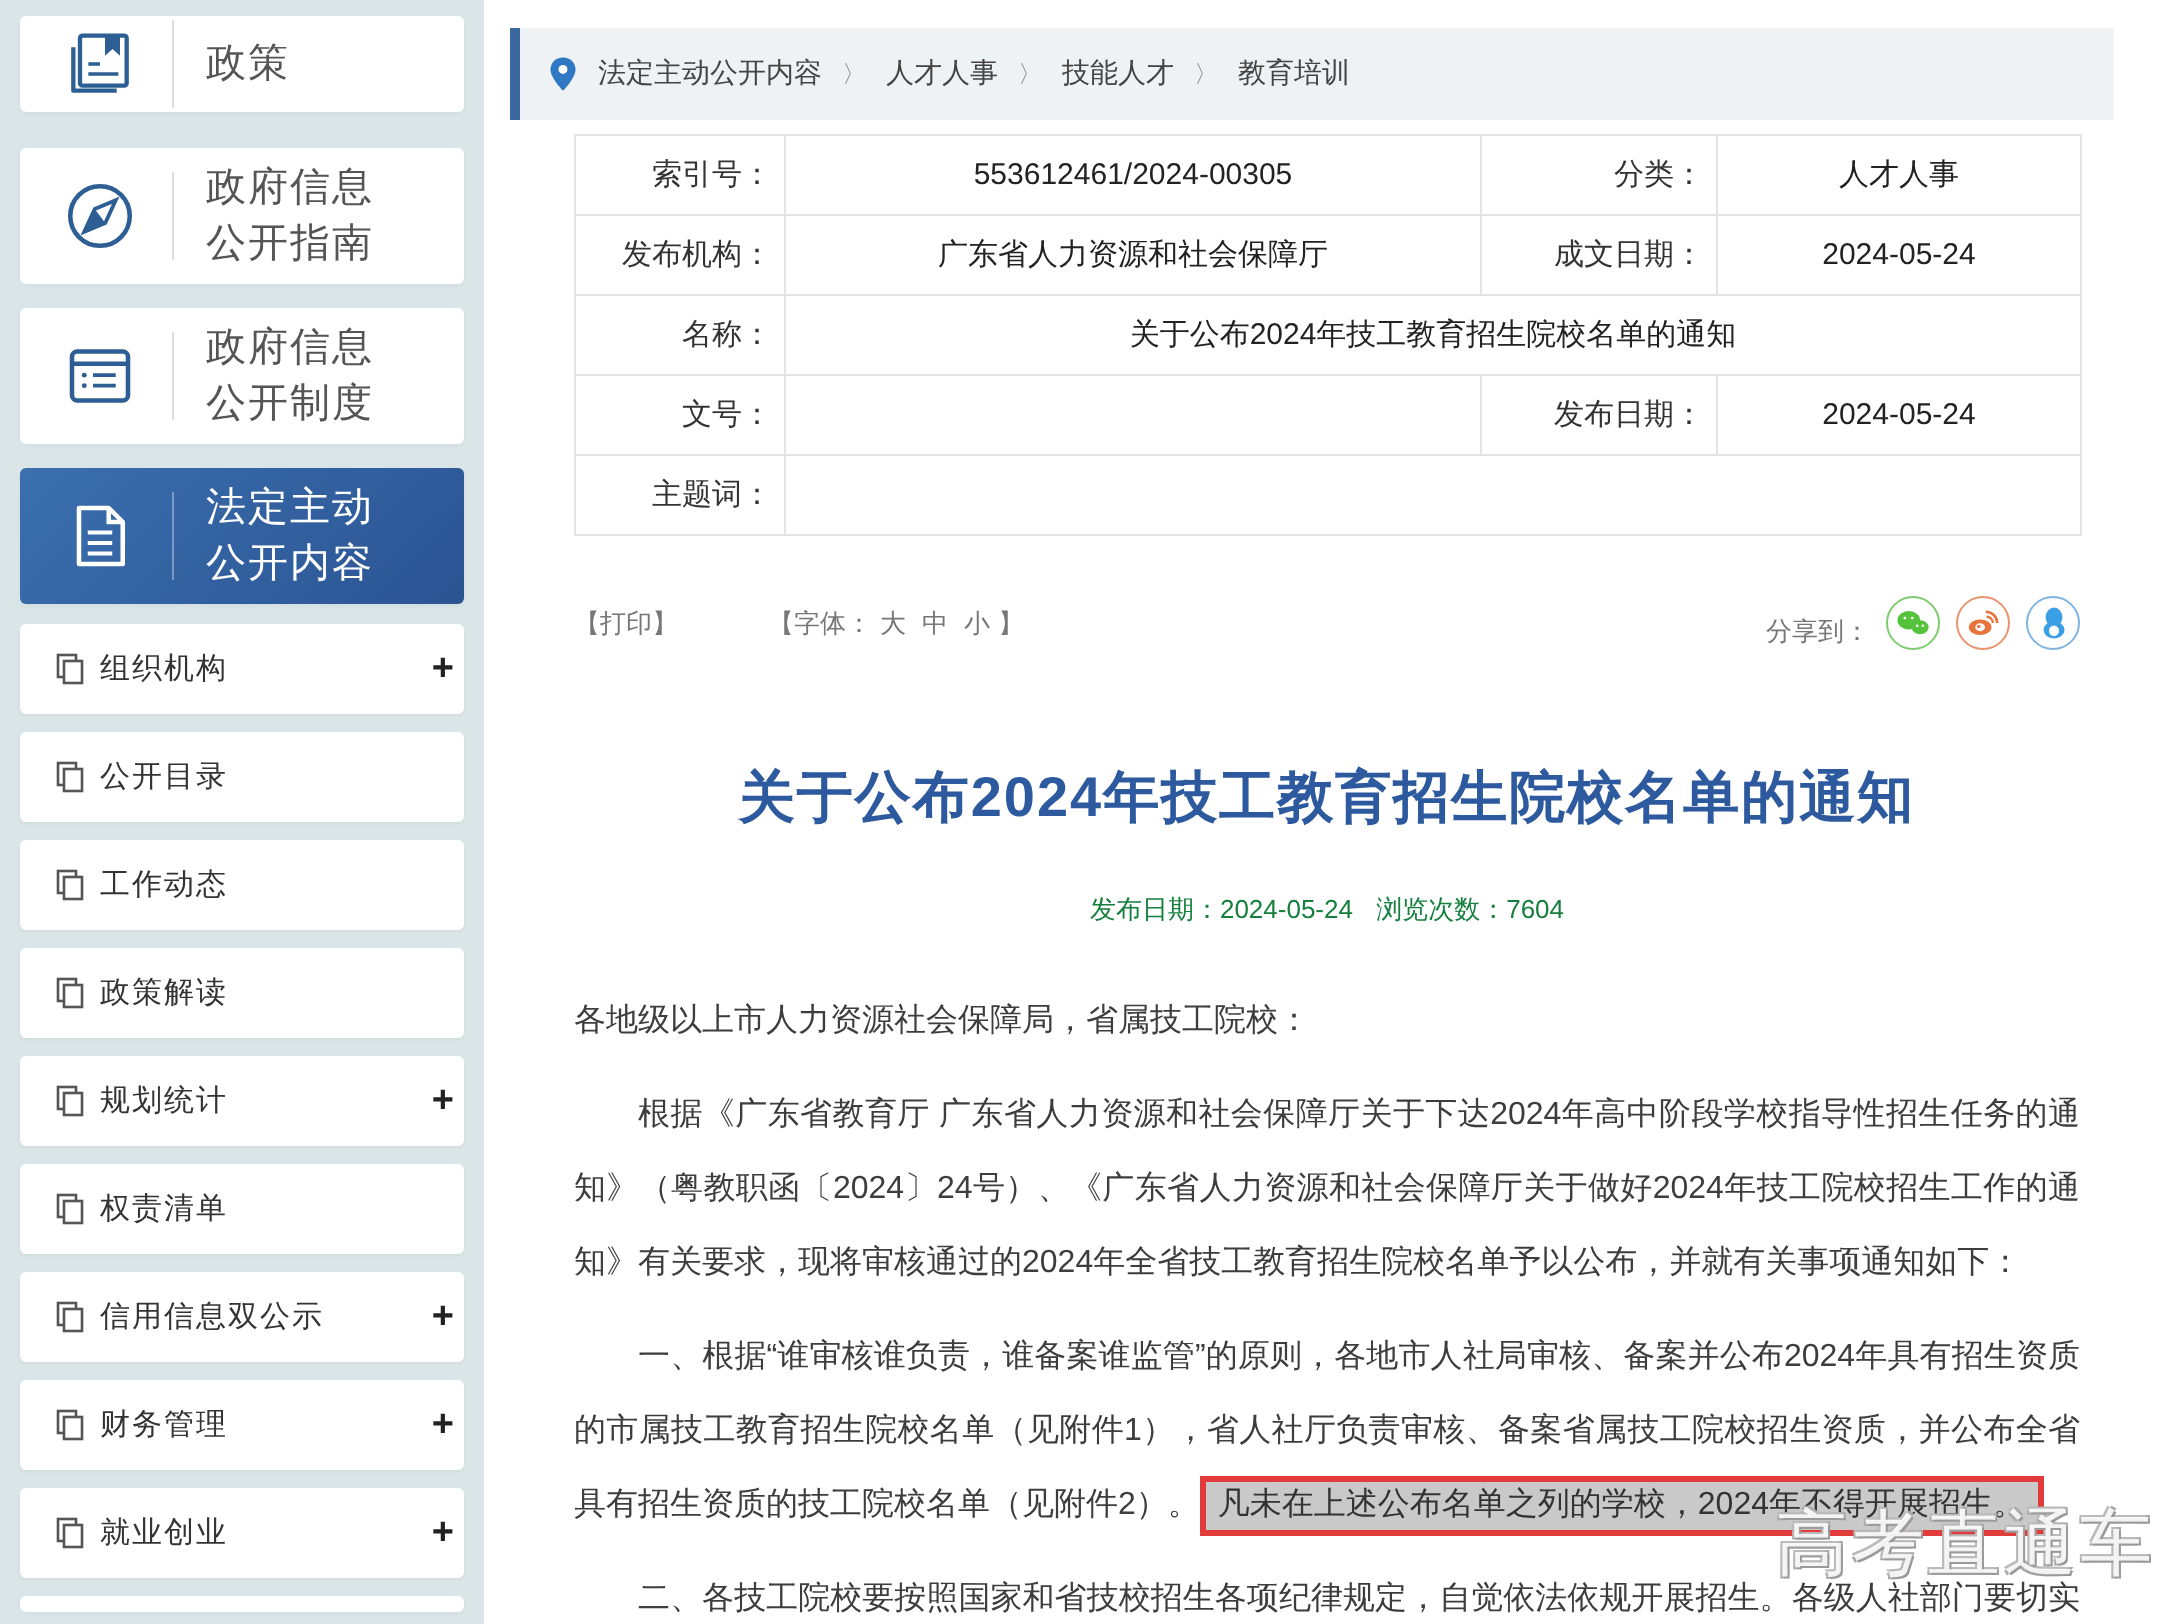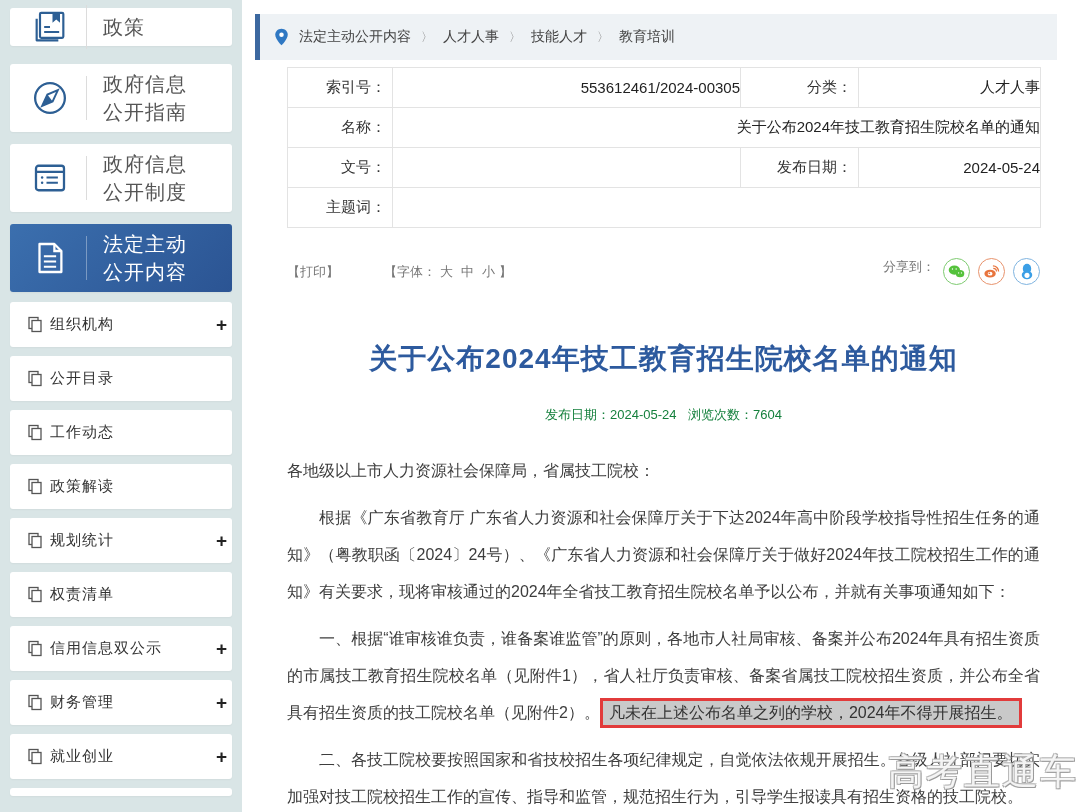--- a/index.html
+++ b/index.html
@@ -9,21 +9,21 @@
     font-family:"Liberation Sans","DejaVu Sans",sans-serif;
     position:relative;
   }
   
   .sidebar { position:absolute; left:10px; top:8px; width:222px; }
   .nav-card {
     background:#fff; border-radius:3px; margin-bottom:12px;
     display:flex; align-items:center; padding-left:18px;
     box-shadow:0 1px 2px rgba(0,0,0,0.04); cursor:pointer;
   }
-  .nav-card.h54 { height:38px; margin-bottom:18px; }
+  .nav-card.h54 { height:48px; margin-bottom:18px; }
   .nav-card.h68 { height:68px; }
   .nav-card .icon-box { width:44px; display:flex; justify-content:center; }
   .nav-card .vdiv { width:1px; height:44px; background:#dcdcdc; margin:0 16px 0 14px; }
   .nav-card .nav-label { font-size:20px; color:#555; line-height:1.4; letter-spacing:1px; }
   .nav-card.active { background:linear-gradient(135deg,#3b6fae 0%,#2b5493 100%); margin-bottom:10px; }
   .nav-card.active .vdiv { background:rgba(255,255,255,0.35); }
   .nav-card.active .nav-label { color:#fff; }
   .sub-card {
     background:#fff; border-radius:3px; height:45px; margin-bottom:9px;
     display:flex; align-items:center; padding:0 5px 0 17px;
@@ -41,27 +41,27 @@
     font-size:14px; color:#444;
   }
   .breadcrumb .crumb { cursor:pointer; }
   .breadcrumb .sep { color:#888; margin:0 10px; font-size:12px; }
   .breadcrumb .pin { margin-right:10px; display:flex; }
   .inner { padding:0 0 0 45px; width:798px; }
   
   table.doc-table { border-collapse:collapse; width:753px; margin-top:7px; table-layout:fixed; }
   table.doc-table td { border:1px solid #e3e3e3; height:40px; font-size:15px; vertical-align:middle; }
   td.lbl { text-align:right; color:#333; padding-right:6px; white-space:nowrap; }
-  td.val { text-align:right; color:#222; padding-left:0; }
+  td.val { text-align:center; color:#222; padding-left:0; }
   col.c1 { width:105px; } col.c2 { width:348px; } col.c3 { width:118px; } col.c4 { width:182px; }
   
   .toolbar { width:753px; margin-top:30px; display:flex; align-items:center; font-size:13px; color:#777;gap:37px; }
   .toolbar .t-item { margin-right:8px; }
   .toolbar .fs { margin:0 4px; cursor:pointer; }
-  .toolbar .share { margin-left:auto; display:flex; align-items:flex-start; color:#777; }
+  .toolbar .share { margin-left:auto; display:flex; align-items:flex-end; color:#777; }
   .share-circle { width:27px; height:27px; border-radius:50%; background:#fff; margin-left:8px;
     display:flex; align-items:center; justify-content:center; cursor:pointer; }
   .sc-wechat { border:1.5px solid #7ecb71; }
   .sc-weibo  { border:1.5px solid #e8936d; }
   .sc-qq     { border:1.5px solid #7fb4e0; }
   
   .art-title { width:753px; margin-top:55px; text-align:center; font-size:28px; font-weight:bold;
     color:#2d5a9e; letter-spacing:1px; }
   .art-meta { width:753px; margin-top:28px; text-align:center; font-size:13px; color:#15803d; }
   .art-body { width:753px; margin-top:28px; font-size:16px; color:#3d3d3d; line-height:37px; text-align:justify; }
@@ -263,20 +263,26 @@
           <col class="c2">
           <col class="c3">
           <col class="c4">
         </colgroup>
       <tbody>
           <tr>
         <td class="lbl">索引号：</td>
         <td class="val">553612461/2024-00305</td>
         <td class="lbl">分类：</td>
         <td class="val">人才人事</td>
+      </tr>
+      <tr>
+        <td class="lbl">发布机构：</td>
+        <td class="val">广东省人力资源和社会保障厅</td>
+        <td class="lbl">成文日期：</td>
+        <td class="val">2024-05-24</td>
       </tr>
       <tr>
         <td class="lbl">名称：</td>
         <td class="val" colspan="3">关于公布2024年技工教育招生院校名单的通知</td>
       </tr>
       <tr>
         <td class="lbl">文号：</td>
         <td class="val"></td>
         <td class="lbl">发布日期：</td>
         <td class="val">2024-05-24</td>

